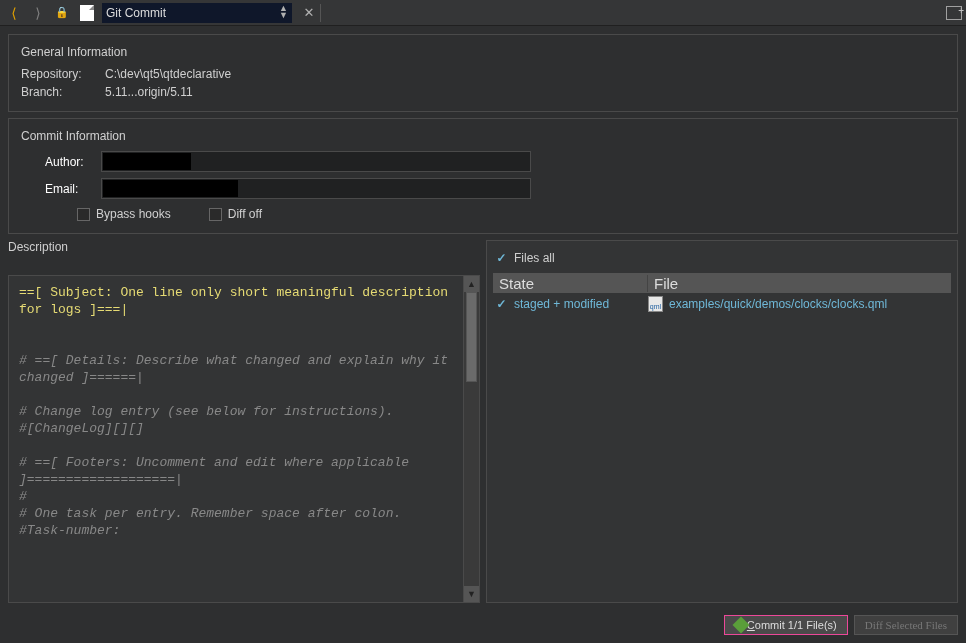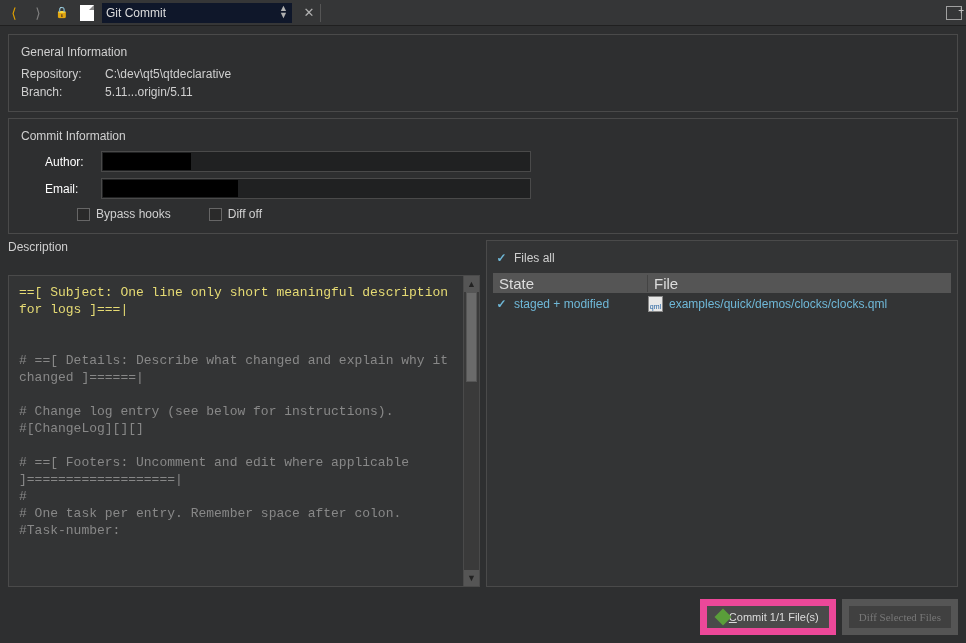--- a/index.html
+++ b/index.html
@@ -125,21 +125,21 @@
   .editor {
     flex: 1;
     padding: 8px 10px;
     font-family: "Courier New", monospace;
     font-size: 13px;
     line-height: 17px;
     white-space: pre-wrap;
     overflow: hidden;
   }
   .editor .subject { color: #e6db74; font-weight: normal; }
-  .editor .comment { color: #888; }
+  .editor .comment { color: #888; font-style: italic; }
   .scroll-wrap {
     width: 16px;
     background: #3a3a3a;
     display: flex; flex-direction: column;
     border-left: 1px solid #4a4a4a;
   }
   .scroll-btn { height: 16px; background: #555; display:flex; align-items:center; justify-content:center; color:#222; font-size:9px; }
   .scroll-track { flex:1; position: relative; }
   .scroll-thumb { position:absolute; top:0; left:2px; right:2px; height: 90px; background: #6a6a6a; border:1px solid #555; }
   .files-frame {
@@ -182,22 +182,22 @@
     display:flex; align-items:flex-end; justify-content:center;
     padding-bottom:1px;
   }
   .bottom-bar {
     display: flex;
     justify-content: flex-end;
     gap: 6px;
     padding-top: 6px;
   }
   .btn {
-    height: 36px;
-    border: 7px solid #ec4899;
+    height: 20px;
+    border: 1px solid #ec4899;
     background: #4a4a4a;
     color: #ddd;
     padding: 0 10px;
     display: flex; align-items: center; 
     font-size: 11px;
   }
   .btn.disabled { color: #777; border-color: #555; background: #404040; font-family: Liberation Serif, serif; }
   .commit-arrow {
     width: 12px; height: 12px;
     background: #5a9e3a;

